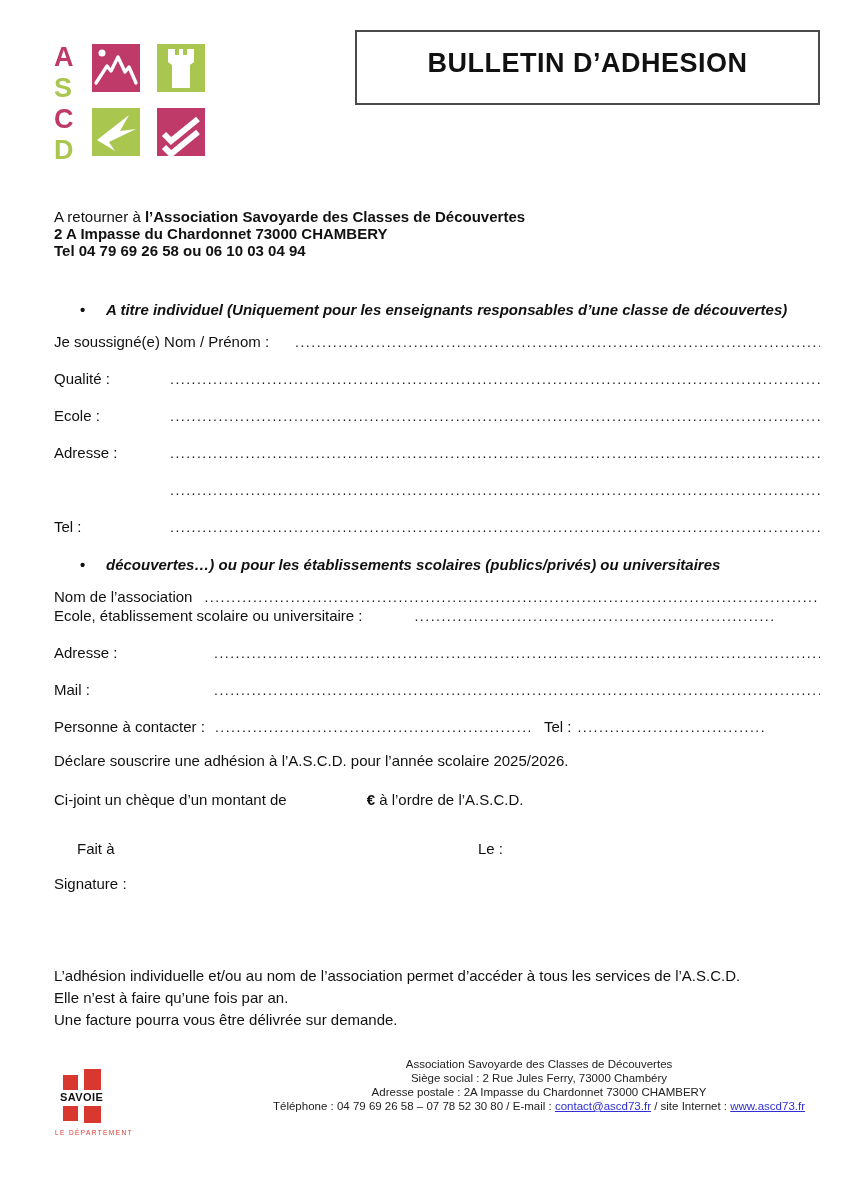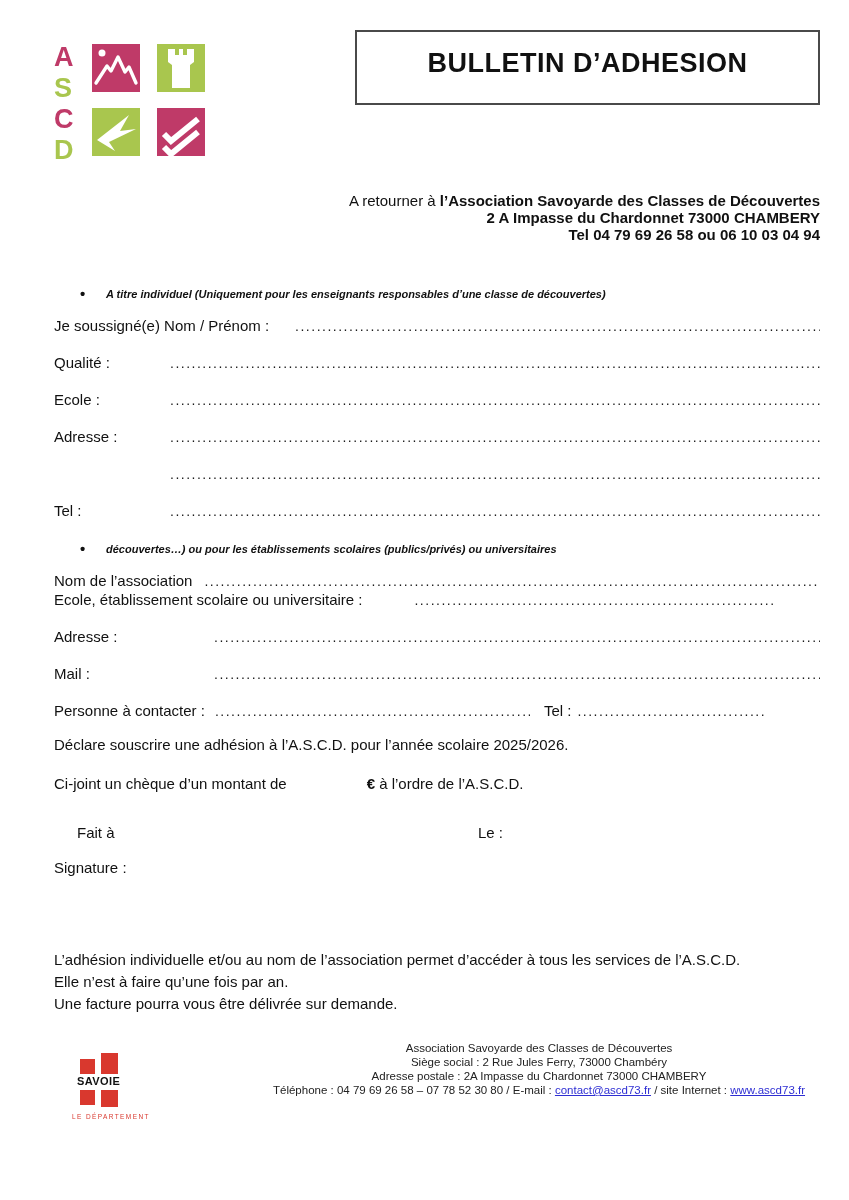--- a/index.html
+++ b/index.html
@@ -21,46 +21,46 @@
   .tile { width:48px; height:48px; }
   .bg-magenta { background:#bf3a68; }
   .bg-green { background:#a9c64e; }
   .tile svg { display:block; width:48px; height:48px; }
 
   .title-box { margin-left:auto; width:465px; border:2px solid #4a4a4a; text-align:center; padding:16px 12px 24px; }
   .title-line1 { font-size:27px; font-weight:bold; letter-spacing:0.5px; }
   .title-line2 { font-size:21px; font-weight:bold; margin-top:29px; }
 
   
-  .return-address { text-align:right; margin-top:28px; font-size:15px; line-height:17px; }
+  .return-address { text-align:left; margin-top:44px; font-size:15px; line-height:17px; }
 
   
   .bullet-row { display:flex; align-items:flex-start; }
   .bullet-glyph { flex:none; width:26px; margin-left:26px; font-weight:bold; font-size:15px; line-height:18px; }
-  .bullet-body { font-weight:bold; font-style:italic; font-size:11px; line-height:18px; }
+  .bullet-body { font-weight:bold; font-style:italic; font-size:15px; line-height:18px; }
 
   
   .frow { display:flex; align-items:baseline; font-size:15px; line-height:18px;justify-content:center; }
   .flabel { white-space:nowrap; flex:none; }
   .w116 { width:116px; }
   .w160 { width:160px; }
   .dots { flex:1 1 auto; overflow:hidden; white-space:nowrap; letter-spacing:1.5px; color:#1a1a1a; font-size:14px; }
   .dots-fixed { flex:none; overflow:hidden; white-space:nowrap; letter-spacing:1.5px; color:#1a1a1a; font-size:14px; }
 
   .text-line { font-size:15px; line-height:18px; }
   .euro-spacer { display:inline-block; width:80px; }
   .sig-row { display:flex; font-size:15px; line-height:18px;margin-left:23px; }
   .sig-fait { flex:none; width:401px; }
   .sig-signature { margin-top:17px; font-size:15px; line-height:18px; }
 
   .notes { margin-top:72px; font-size:15px; line-height:22px; }
 
   
   .footer { position:relative; margin-top:26px; height:90px; }
-  .savoie { position:absolute; left:18px; top:10px; width:110px; height:80px; }
+  .savoie { position:absolute; left:1px; top:10px; width:110px; height:80px; }
   .savoie .sq { position:absolute; background:#d9382e; }
   .sq-tl { left:8px; top:8px;  width:15px; height:15px; }
   .sq-tr { left:29px; top:2px; width:17px; height:21px; }
   .sq-bl { left:8px; top:39px; width:15px; height:15px; }
   .sq-br { left:29px; top:39px; width:17px; height:17px; }
   .savoie-name { position:absolute; left:5px; top:24px; font-size:11px; font-weight:bold; color:#111; letter-spacing:0.4px; }
   .savoie-caption { position:absolute; left:0; top:62px; font-size:6.5px; color:#d9382e; letter-spacing:1.4px; white-space:nowrap; }
   .footer-text { margin-left:170px; width:630px; text-align:center; font-size:11.5px; line-height:14px; color:#222; }
   .footer-text a { color:#2f2fd3; text-decoration:underline; }
 </style>

